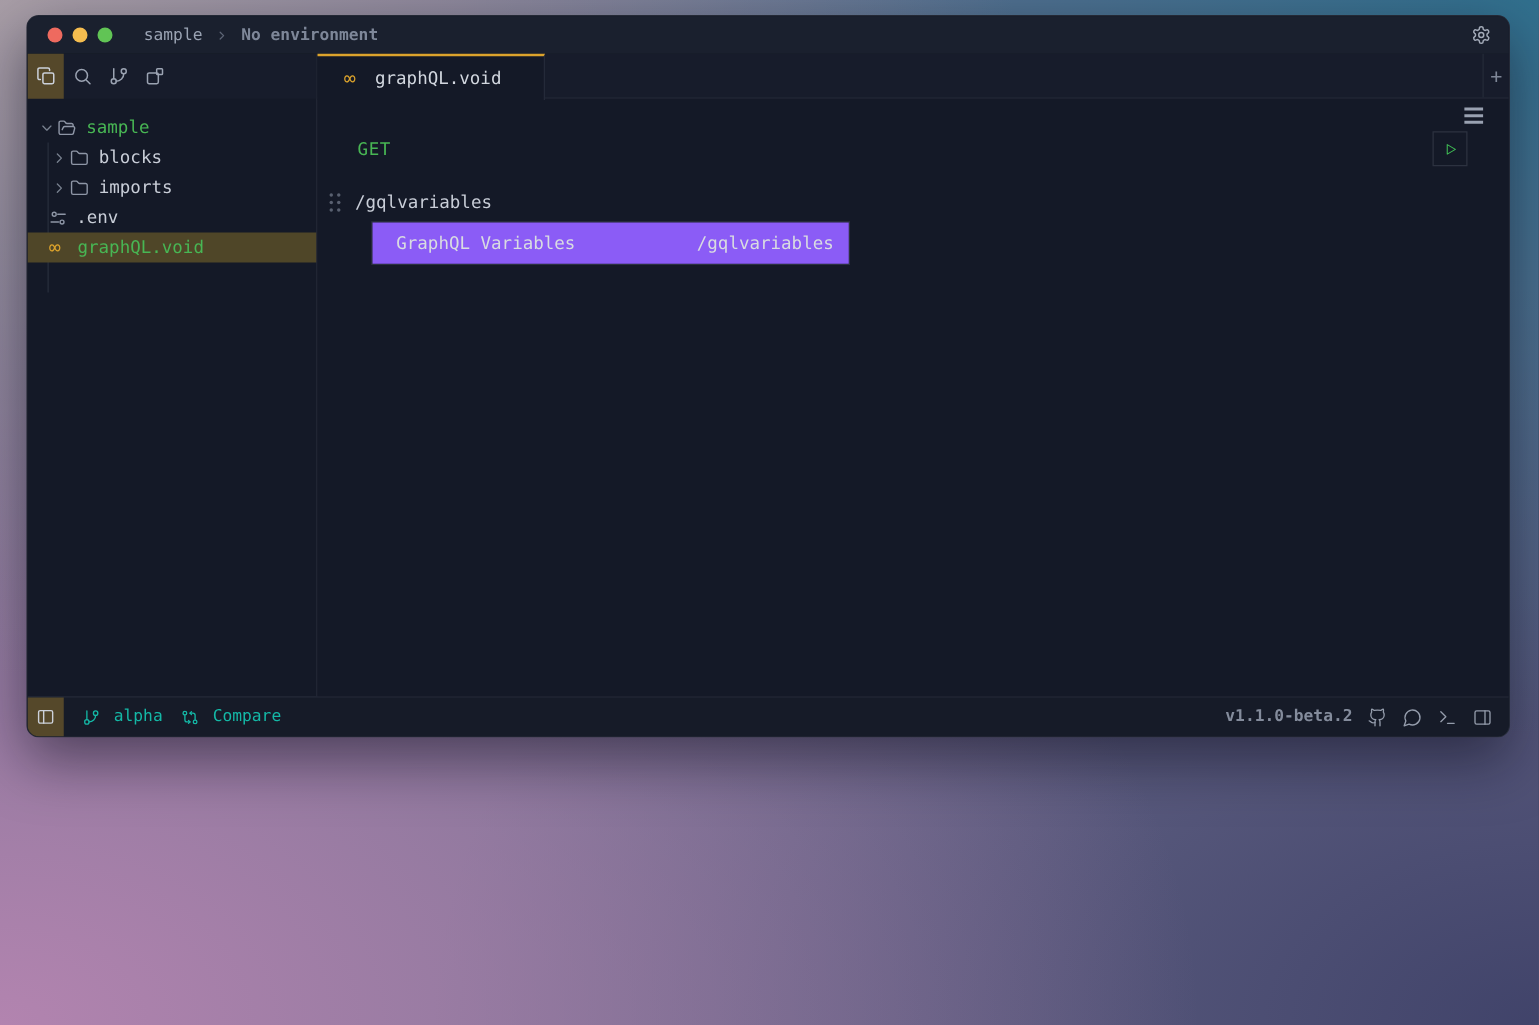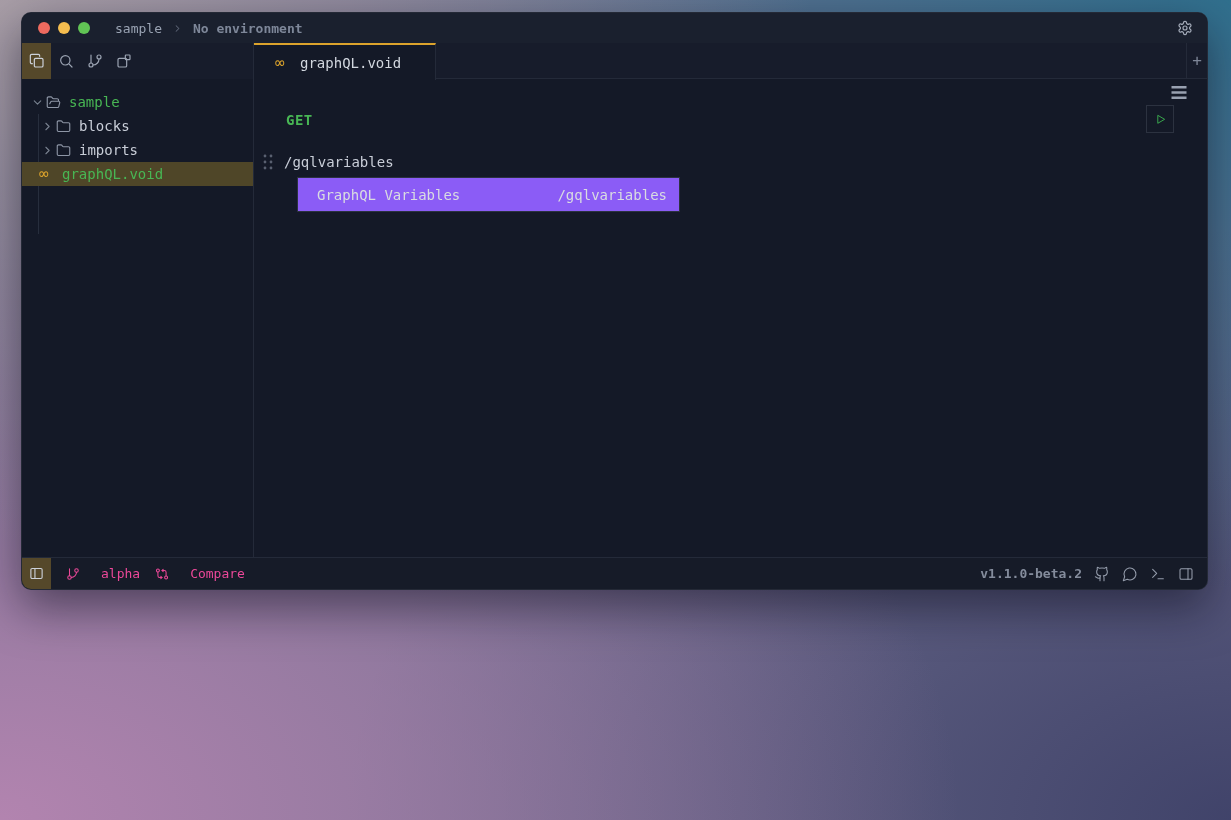--- a/index.html
+++ b/index.html
@@ -66,40 +66,40 @@
     width:182px; height:37px; margin-bottom:-1px; position:relative; z-index:1;
     background:#141927; border-top:2px solid #dca32c; border-right:1px solid #242a39;
     display:flex; align-items:center; padding-left:21px; gap:9px; color:#d2d7df;
   }
   .tab-filler { flex:1; }
   .tab-add { width:21px; border-left:1px solid #242a39; display:flex; align-items:center; justify-content:center; color:#7e8697; font-size:16px; }
 
   .editor { flex:1; position:relative; background:#141927; }
   .hamburger { position:absolute; top:6px; right:20px; color:#99a1b1; }
   .get-row { margin:26px 33px 0 30px; height:28px; position:relative; }
-  .method { position:absolute; left:2px; bottom:5px; color:#48b654; font-weight:bold; font-size:14px; letter-spacing:.5px; }
+  .method { position:absolute; left:2px; bottom:5px; color:#48b654; font-weight:normal; font-size:14px; letter-spacing:.5px; }
   .run-btn { position:absolute; right:0; top:0; width:28px; height:28px; border:1px solid #2c3240; display:flex; align-items:center; justify-content:center; color:#3fba54; }
   .run-btn svg { width:13px; height:13px; stroke-width:1.6; }
   .url-input {
     display:block; margin:0 33px 0 27px; width:calc(100% - 60px); height:30px;
     background:transparent; border:1px solid #2c3240; color:#b8bfcb;
     font-family:inherit; font-size:14px; padding:0 9px; outline:none;
   }
   .block-row { margin:19px 33px 0 9px; height:20px; display:flex; align-items:center; color:#c9ced8; }
   .drag-handle { width:10px; height:16px; margin-right:11px; color:#596070; }
   .dropdown { margin:5px 0 0 43px; width:383px; border:1px solid #2c3240; background:#151a28; }
   .dd-item { height:33px; display:flex; align-items:center; justify-content:space-between; padding:0 12px; color:#b8bfcc; font-size:14px; }
   .dd-item.selected { background:#8b5cf6; color:#d9dce1;padding-left:19px; }
   .dd-hint { color:#d9dce1; }
 
   
   .statusbar { height:32px; flex:0 0 32px; background:#161b28; border-top:1px solid #242a39; display:flex; align-items:center; }
   .sb-toggle { width:29px; height:32px; background:#55482a; color:#ccd1da; display:flex; align-items:center; justify-content:center; }
   .sb-toggle .ic { width:15px; height:15px; }
-  .sb-item { display:flex; align-items:center; gap:21px; margin-left:15px; color:#ec4899; font-size:13px; }
+  .sb-item { display:flex; align-items:center; gap:11px; margin-left:15px; color:#14b8a6; font-size:13px; }
   .sb-item .ic { width:14px; height:14px; }
   .sb-spacer { flex:1; }
   .sb-version { color:#848c9c; font-size:13px; margin-right:12px;font-weight:bold; }
   .sb-icons { display:flex; gap:12px; margin-right:13px; color:#949cab; align-items:center; }
   .sb-icons .ic { width:16px; height:16px; stroke-width:1.6; }
 </style>
 </head>
 <body>
 
 <div class="window">
@@ -184,20 +184,29 @@
         <div class="row row-folder">
           <svg class="ic chev" viewBox="0 0 24 24">
               <path d="M9 6l6 6-6 6"></path>
             </svg>
           <svg class="ic ficon" viewBox="0 0 24 24">
               <path d="M20 20a2 2 0 0 0 2-2V8a2 2 0 0 0-2-2h-7.9a2 2 0 0 1-1.69-.9L9.6 3.9A2 2 0 0 0 7.93 3H4a2 2 0 0 0-2 2v13a2 2 0 0 0 2 2Z"></path>
             </svg>
           <span class="lbl">imports</span>
         </div>
 
+        <div class="row row-file">
+          <svg class="ic ficon" viewBox="0 0 24 24">
+              <circle cx="7" cy="7" r="2.5"></circle>
+              <path d="M11.5 7H21"></path>
+              <circle cx="17" cy="17" r="2.5"></circle>
+              <path d="M3 17h9.5"></path>
+            </svg>
+          <span class="lbl">.env</span>
+        </div>
 
 
         <div class="row row-file row-selected">
           <span class="infinity">∞</span>
           <span class="lbl">graphQL.void</span>
         </div>
       </div>
     </div>
 
     <div class="content">

